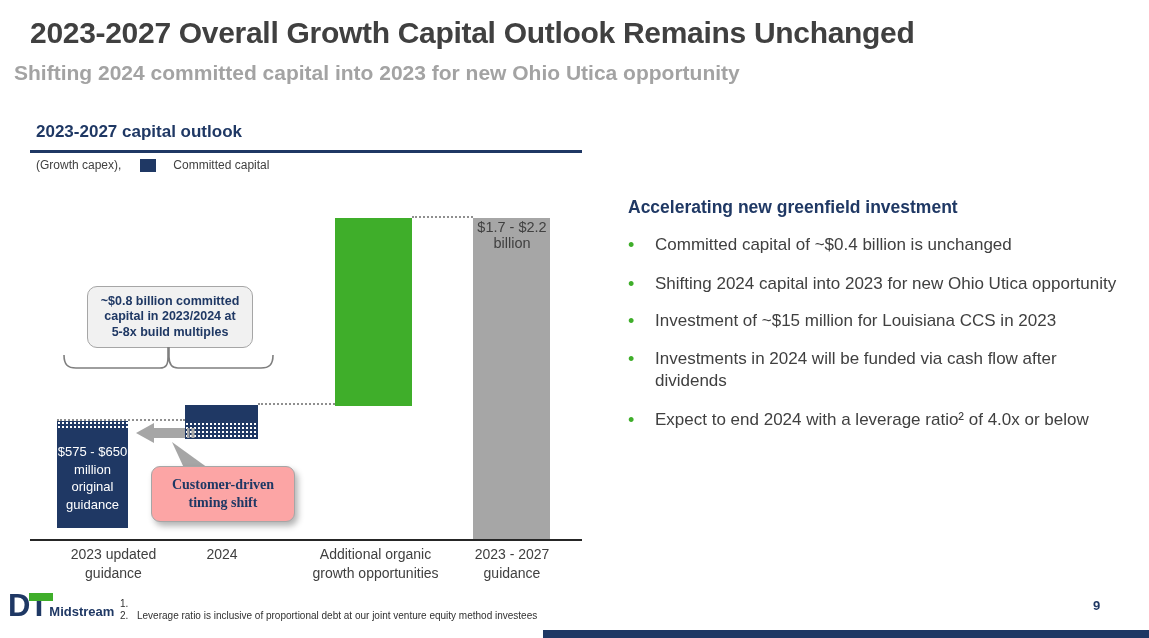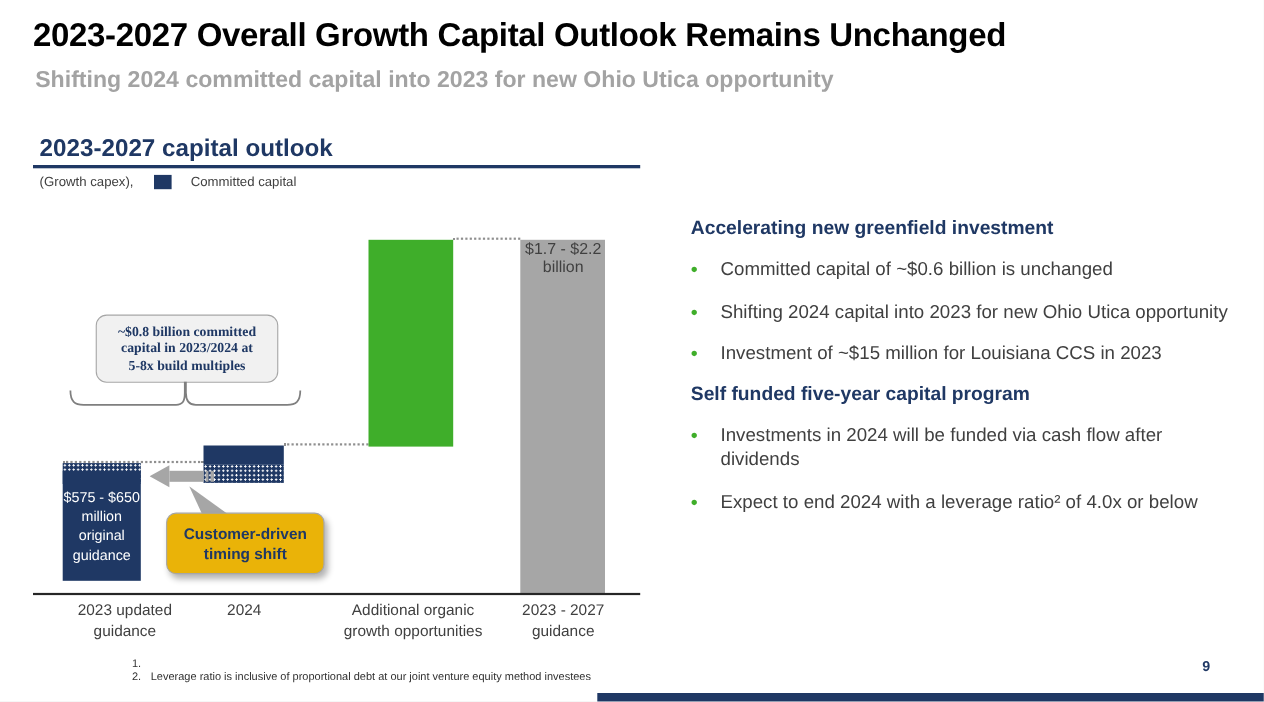--- a/index.html
+++ b/index.html
@@ -5,25 +5,25 @@
   html,body { margin:0; padding:0; background:#e8e8e8; }
   .slide {
     position:relative; width:1149px; height:638px; background:#ffffff;
     font-family:"Liberation Sans", sans-serif; overflow:hidden;
     margin:0 auto;
   }
   .abs { position:absolute; }
   .pre { white-space:pre-line; }
 
   
-  .slide-title { left:30px; top:16px; width:1080px; font-size:30px; font-weight:bold; color:#000000; letter-spacing:-0.3px; }
-  .slide-subtitle { left:32px; top:61px; width:1000px; font-size:21px; font-weight:bold; color:#a3a3a3; }
-
-  
-  .chart-title { left:36px; top:122px; font-size:22px; font-weight:bold; color:#1f3864; }
+  .slide-title { left:30px; top:16px; width:1080px; font-size:30px; font-weight:bold; color:#404040; letter-spacing:-0.3px; }
+  .slide-subtitle { left:14px; top:61px; width:1000px; font-size:21px; font-weight:bold; color:#a3a3a3; }
+
+  
+  .chart-title { left:36px; top:122px; font-size:17px; font-weight:bold; color:#1f3864; }
   .chart-title-rule { left:30px; top:150px; width:552px; height:3px; background:#1f3864; }
   .legend { left:36px; top:158px; display:flex; align-items:center; font-size:12px; color:#404040;gap:12px; }
   .legend-swatch { width:16px; height:13px; background:#1f3864; margin:0 5px 0 7px; }
 
   
   .navy { background:#1f3864; }
   .hatch {
     background-color:#1f3864;
     background-image: radial-gradient(#ffffff 0.9px, rgba(255,255,255,0) 1px);
     background-size:4px 4px;
@@ -41,24 +41,24 @@
   .conn1 { left:57px; top:419px; width:128px; }
   .conn2 { left:258px; top:403px; width:77px; }
   .conn3 { left:412px; top:216px; width:61px; }
 
   
   .total-label { left:448px; top:180px; width:128px; text-align:center; font-size:14.5px; line-height:16px; color:#404040;margin-top:39px; }
   .updated-label { left:38px; top:387px; width:120px; text-align:center; font-size:14.5px; line-height:17px; color:#404040; }
 
   
   .callout1 { left:87px; top:286px; width:164px; height:60px; background:#f1f1f1; border:1.5px solid #a6a6a6; border-radius:10px;
-              display:flex; align-items:center; justify-content:center;font-family:Liberation Serif, serif; }
+              display:flex; align-items:center; justify-content:center; }
   .callout1-text { color:#1f3864; font-weight:bold; font-size:12.5px; line-height:15.5px; text-align:center; }
-  .callout2 { left:151px; top:466px; width:142px; height:54px; background:#eab308; border:1.5px solid #a6a6a6; border-radius:9px;
-              box-shadow:3px 4px 6px rgba(0,0,0,0.30); display:flex; align-items:center; justify-content:center; }
+  .callout2 { left:151px; top:466px; width:142px; height:54px; background:#fca5a5; border:1.5px solid #a6a6a6; border-radius:9px;
+              box-shadow:3px 4px 6px rgba(0,0,0,0.30); display:flex; align-items:center; justify-content:center;font-family:Liberation Serif, serif; }
   .callout2-text { color:#1f3864; font-weight:bold; font-size:14px; line-height:18px; text-align:center; }
 
   
   .cat { top:545px; text-align:center; font-size:14px; line-height:19px; color:#404040; }
   .cat1 { left:41px; width:145px; }
   .cat2 { left:186px; width:72px; }
   .cat3 { left:298px; width:155px; }
   .cat4 { left:447px; width:130px; }
 
   
@@ -146,43 +146,49 @@
   <div class="abs cat cat3 pre">Additional organic
 growth opportunities</div>
   <div class="abs cat cat4 pre">2023 - 2027
 guidance</div>
 
   <div class="abs right-panel">
     <div class="section-heading">Accelerating new greenfield investment</div>
 
     <div class="bullet mb17">
       <span class="dot">•</span>
-      <span class="btxt">Committed capital of ~$0.6 billion is unchanged</span>
+      <span class="btxt">Committed capital of ~$0.4 billion is unchanged</span>
     </div>
     <div class="bullet mb15">
       <span class="dot">•</span>
       <span class="btxt">Shifting 2024 capital into 2023 for new Ohio Utica opportunity</span>
     </div>
     <div class="bullet mb16">
       <span class="dot">•</span>
       <span class="btxt">Investment of ~$15 million for Louisiana CCS in 2023</span>
     </div>
 
-    <div class="section-heading">Self funded five-year capital program</div>
 
     <div class="bullet mb17">
       <span class="dot">•</span>
       <span class="btxt">Investments in 2024 will be funded via cash flow after dividends</span>
     </div>
     <div class="bullet">
       <span class="dot">•</span>
       <span class="btxt">Expect to end 2024 with a leverage ratio² of 4.0x or below</span>
     </div>
   </div>
 
+  <div class="abs logo">
+    <span class="logo-dt-wrap">
+      <span class="logo-dt">DT</span>
+      <span class="logo-green-bar"></span>
+    </span>
+    <span class="logo-midstream">Midstream</span>
+  </div>
 
   <div class="abs footnotes">
     <div class="footnote-row">
       <span class="fnum">1.</span>
     </div>
     <div class="footnote-row">
       <span class="fnum">2.</span>
       <span>Leverage ratio is inclusive of proportional debt at our joint venture equity method investees</span>
     </div>
   </div>

